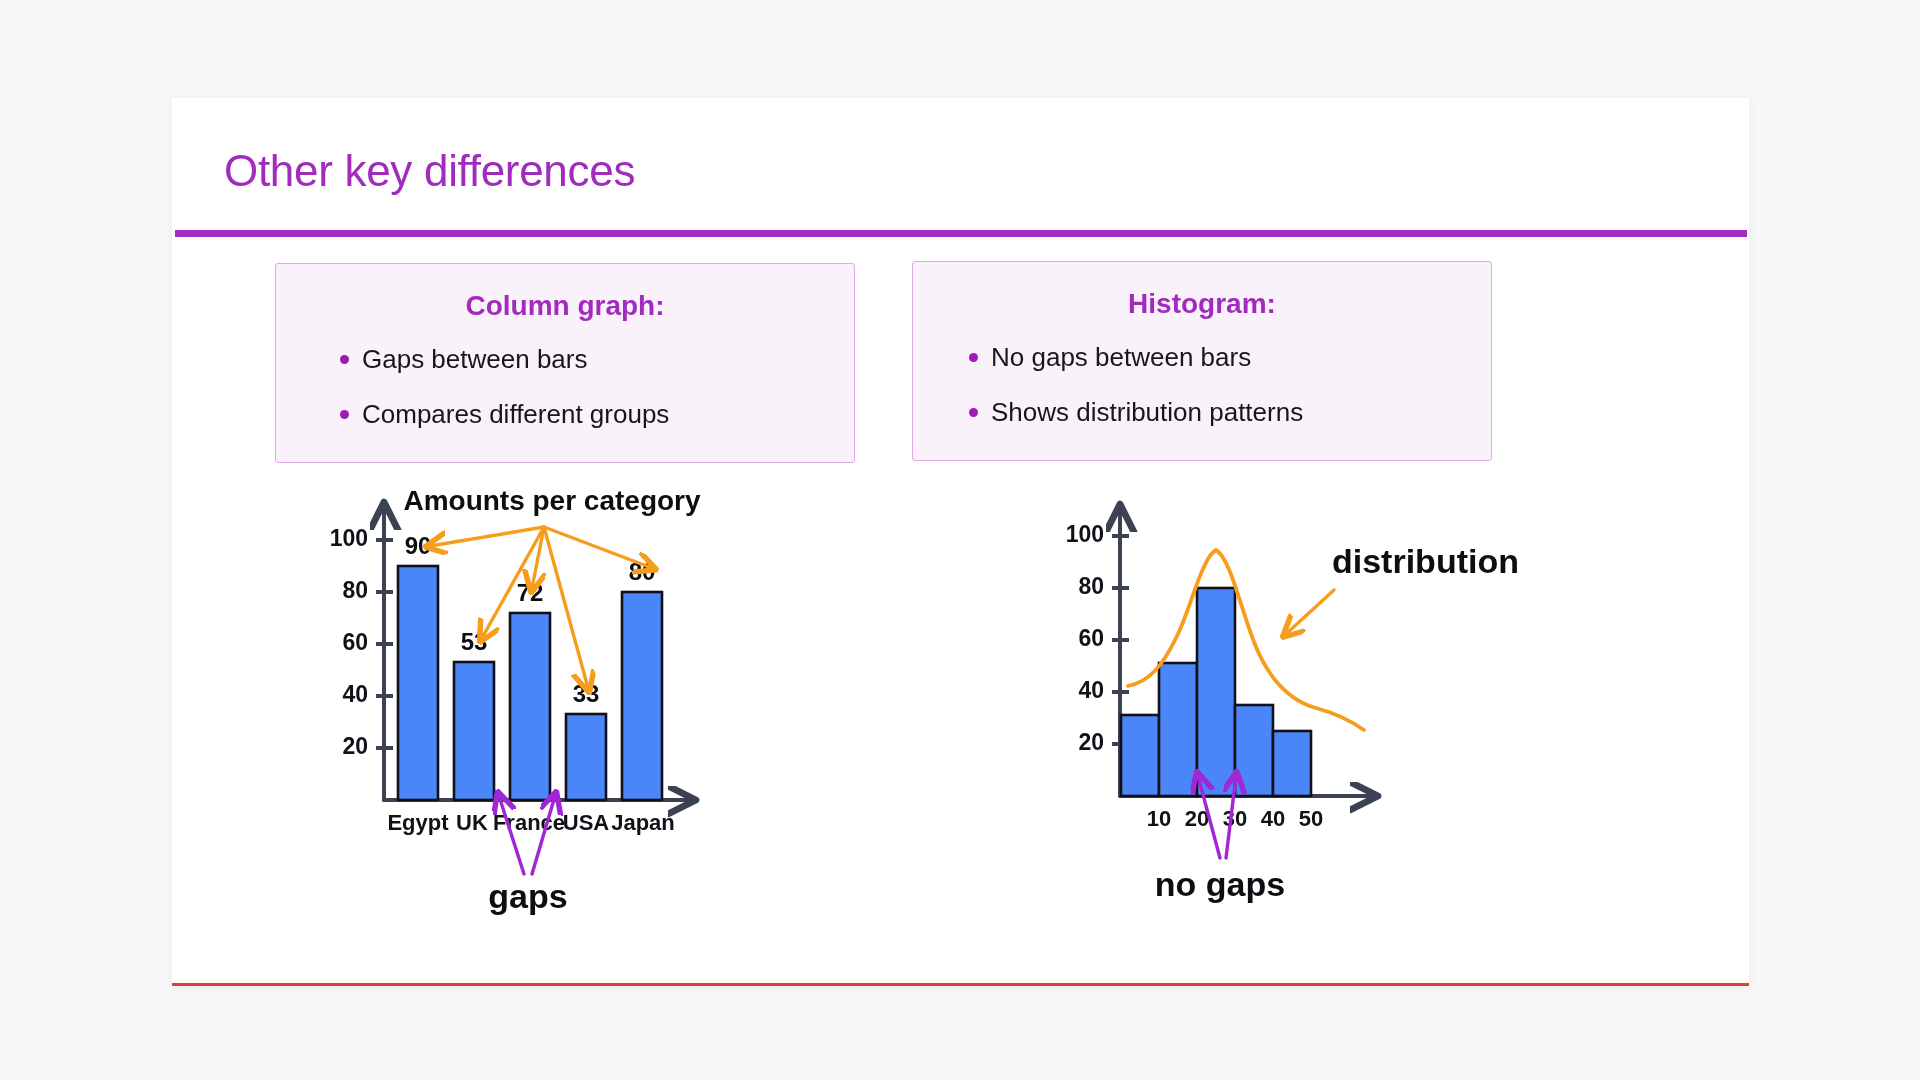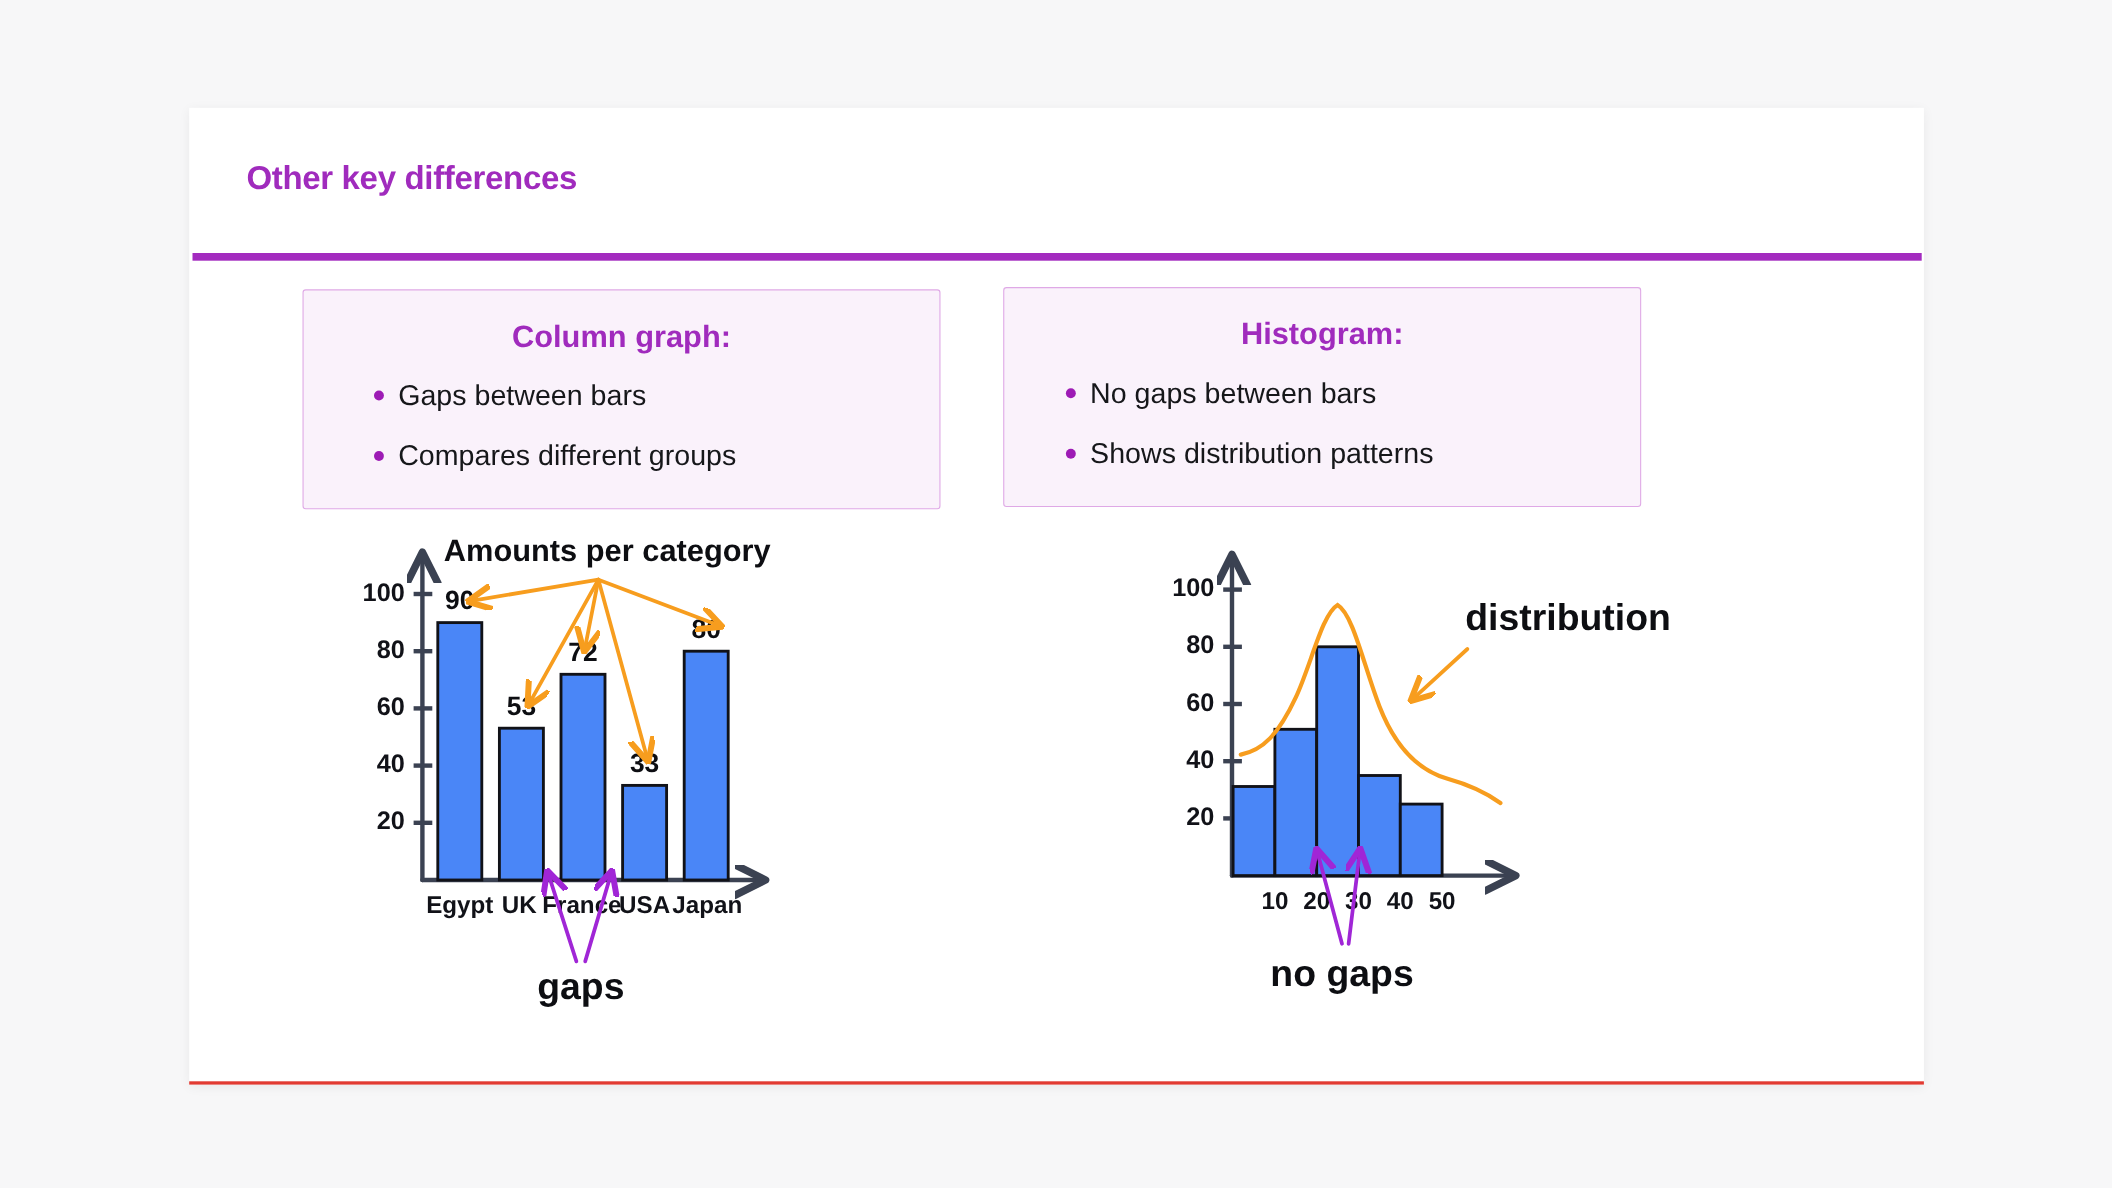--- a/index.html
+++ b/index.html
@@ -19,22 +19,22 @@
     box-sizing:border-box;
   }
   .slide-bottom-rule{
     position:absolute;
     left:0; bottom:0; width:100%; height:3px;
     background:#e23b32;
   }
   .slide-title{
     position:absolute;
     left:52px; top:48px;
-    font-size:30px;
-    font-weight:bold;
+    font-size:44px;
+    font-weight:normal;
     color:#a02bbd;
     letter-spacing:-0.3px;
   }
   .title-rule{
     position:absolute;
     left:3px; top:132px;
     width:1572px; height:7px;
     background:#a32bbf;
   }
 

